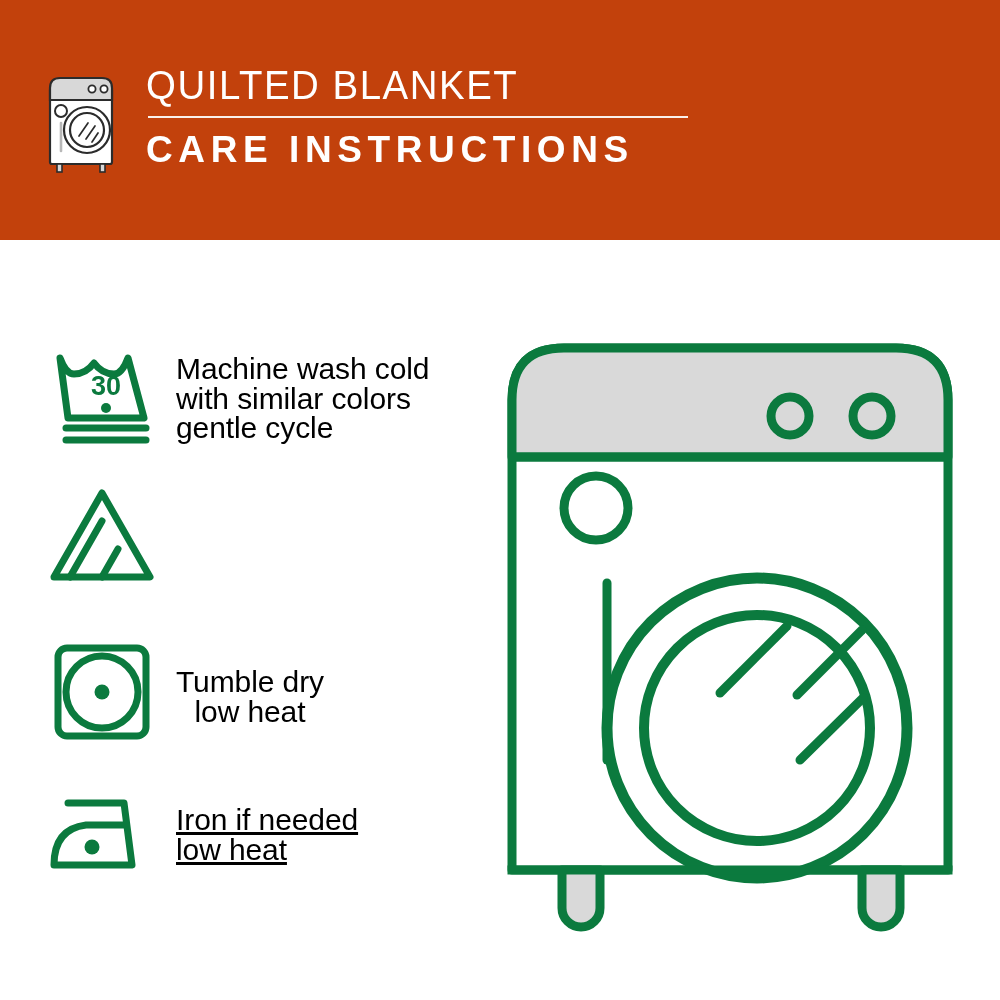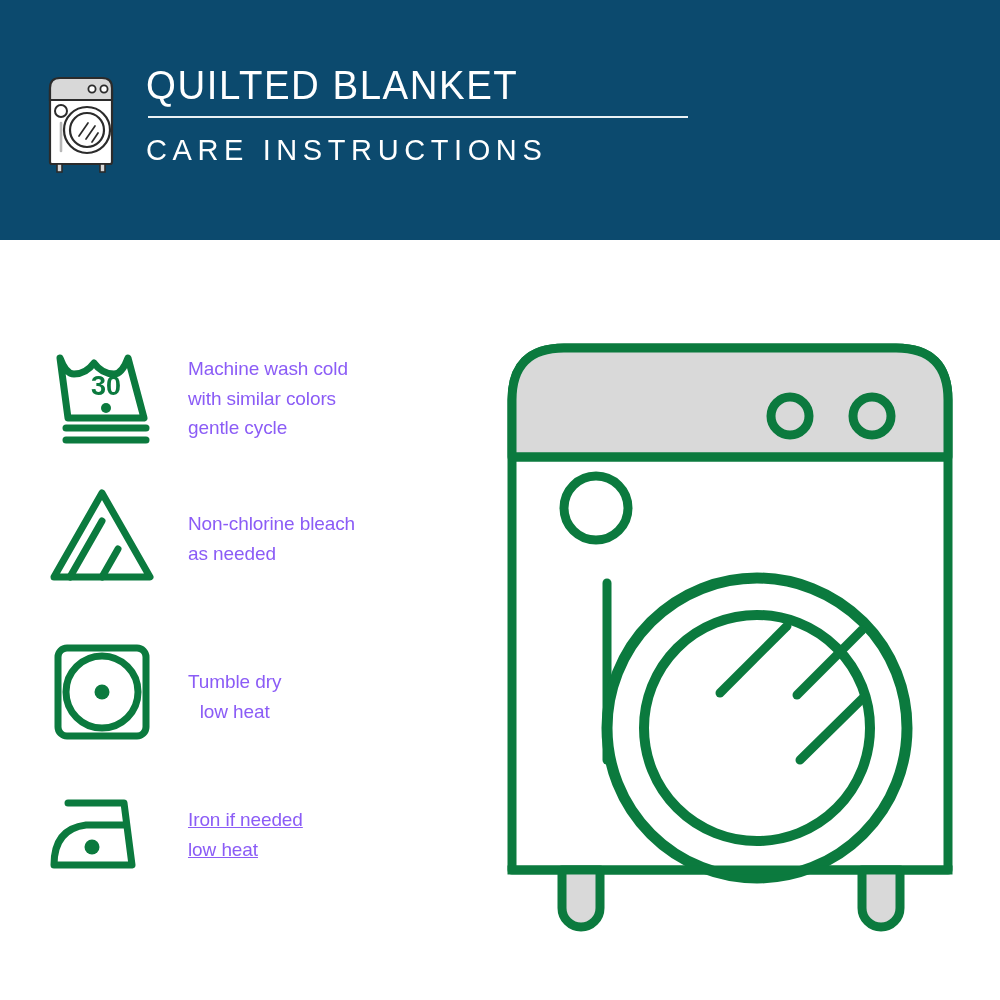--- a/index.html
+++ b/index.html
@@ -15,21 +15,21 @@
     position: relative;
   }
 
   
   #header-band {
     position: absolute;
     left: 0;
     top: 0;
     width: 1000px;
     height: 240px;
-    background: #0c4a6e;
+    background: #c2410c;
   }
   #header-inner {
     position: absolute;
     left: 44px;
     top: 62px;
     display: flex;
     align-items: flex-start;
   }
   #brand-logo {
     width: 84px;
@@ -54,23 +54,23 @@
   }
   #title-divider {
     height: 2px;
     background: #ffffff;
     width: 540px;
     margin: 8px 0 8px 2px;
     opacity: 0.92;
   }
   #title-line-2 {
     color: #ffffff;
-    font-size: 29px;
+    font-size: 37px;
     line-height: 48px;
-    font-weight: 400;
+    font-weight: 700;
     letter-spacing: 5.6px;
     white-space: nowrap;
   }
 
   
   #care-list {
     position: absolute;
     left: 0;
     top: 240px;
     width: 500px;
@@ -82,23 +82,23 @@
     display: flex;
     align-items: flex-start;
     width: 450px;
   }
   .care-symbol {
     flex: 0 0 auto;
     width: 116px;
     height: 110px;
   }
   .care-text {
-    margin-left: 24px;
-    color: #8b5cf6;
-    font-size: 19px;
+    margin-left: 12px;
+    color: #000000;
+    font-size: 30px;
     line-height: 29.5px;
     font-weight: 400;
     letter-spacing: -0.1px;
     white-space: pre-line;
   }
   #care-row-wash   { top: 100px; }
   #care-row-bleach { top: 243px; }
   #care-row-dry    { top: 400px; text-align: center; }
   #care-row-iron   { top: 545px; }
 
@@ -173,22 +173,20 @@
   </div>
 
   <div class="care-row" id="care-row-bleach">
     <svg class="care-symbol" viewBox="0 0 116 110">
       <g fill="none" stroke="#0B7A3E" stroke-width="7" stroke-linecap="round" stroke-linejoin="round">
         <path d="M54 10 L102 94 L6 94 Z"></path>
         <line x1="54" y1="38" x2="22" y2="94"></line>
         <line x1="70" y1="66" x2="54" y2="94"></line>
       </g>
     </svg>
-    <div class="care-text">Non-chlorine bleach
-as needed</div>
   </div>
 
   <div class="care-row" id="care-row-dry">
     <svg class="care-symbol" viewBox="0 0 116 110">
       <g fill="none" stroke="#0B7A3E" stroke-width="7" stroke-linecap="round" stroke-linejoin="round">
         <rect x="10" y="8" width="88" height="88" rx="9"></rect>
         <circle cx="54" cy="52" r="36"></circle>
       </g>
       <circle cx="54" cy="52" r="7.5" fill="#0B7A3E"></circle>
     </svg>

